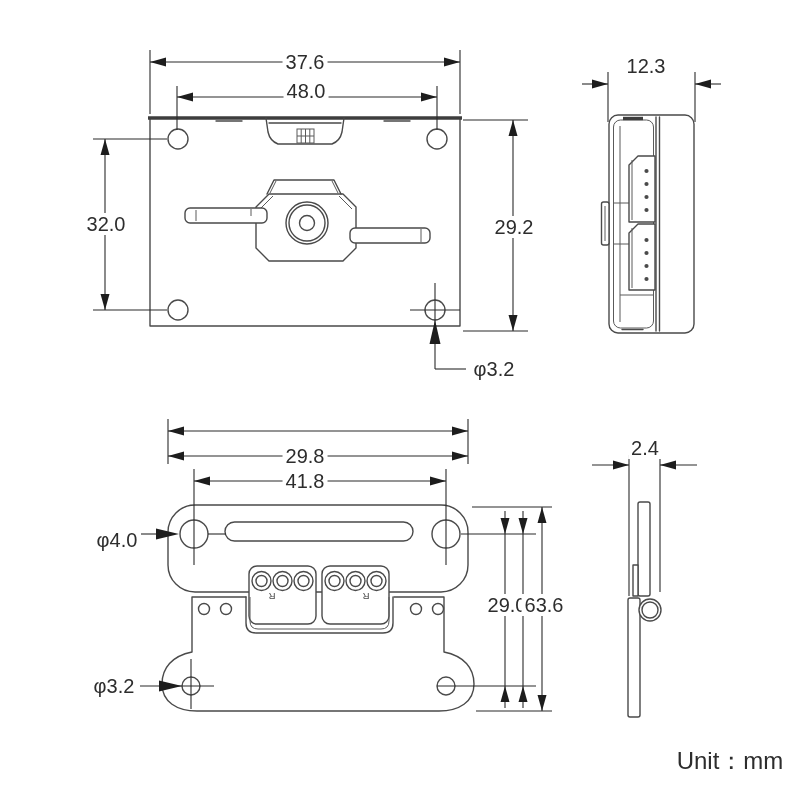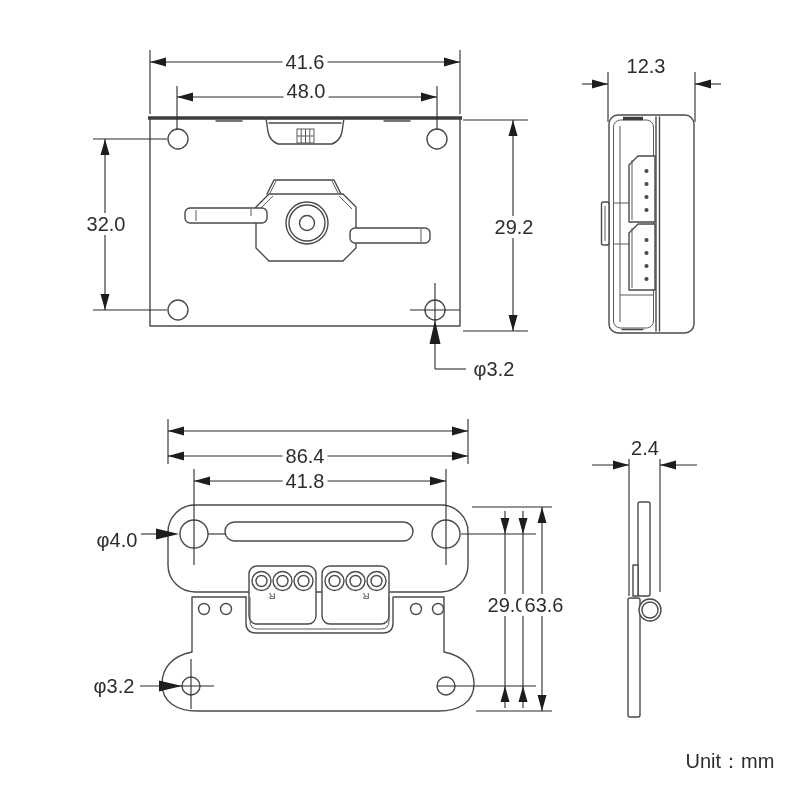--- a/index.html
+++ b/index.html
@@ -9,21 +9,21 @@
   .part   {stroke:#4a4a4a;fill:none;stroke-width:1.4;stroke-linejoin:round;stroke-linecap:round;}
   .partw  {stroke:#4a4a4a;fill:#ffffff;stroke-width:1.4;stroke-linejoin:round;}
   .thin   {stroke:#5a5a5a;fill:none;stroke-width:1;}
   .thick  {stroke:#3d3d3d;fill:none;stroke-width:3.4;}
   .dim    {stroke:#2b2b2b;fill:none;stroke-width:1.1;}
   .arr    {fill:#1d1d1d;stroke:none;}
   .dot    {fill:#4a4a4a;stroke:none;}
   .rmark  {font:9.5px "Liberation Sans",sans-serif;fill:#4a4a4a;text-anchor:middle;}
   .dim-label{position:absolute;font-size:20px;color:#2d2d2d;background:#fff;
              padding:0 3px;transform:translate(-50%,-50%);white-space:nowrap;line-height:1.1;}
-  .unit-label{position:absolute;font-size:20px;color:#2d2d2d;
+  .unit-label{position:absolute;font-size:24px;color:#2d2d2d;
               transform:translate(-50%,-50%);white-space:nowrap;}
 </style>
 </head>
 <body>
 
 <div id="canvas">
 
 <svg id="drawing" width="800" height="800" viewBox="0 0 800 800">
 
   <g>
@@ -250,27 +250,27 @@
       <line x1="629" y1="455" x2="629" y2="596"></line>
       <line x1="660" y1="455" x2="660" y2="592"></line>
       <line x1="592" y1="465" x2="629" y2="465"></line>
       <line x1="660" y1="465" x2="697" y2="465"></line>
       <polygon class="arr" points="629,465 613,460.5 613,469.5"></polygon>
       <polygon class="arr" points="660,465 676,460.5 676,469.5"></polygon>
     </g>
   </g>
 </svg>
 
-<div class="dim-label" style="left:305px;top:62px">41.6</div>
+<div class="dim-label" style="left:305px;top:62px">37.6</div>
 <div class="dim-label" style="left:306px;top:91px">48.0</div>
 <div class="dim-label" style="left:106px;top:224px">32.0</div>
 <div class="dim-label" style="left:514px;top:227px">29.2</div>
 <div class="dim-label" style="left:494px;top:369px">φ3.2</div>
 <div class="dim-label" style="left:646px;top:66px">12.3</div>
-<div class="dim-label" style="left:305px;top:456px">86.4</div>
+<div class="dim-label" style="left:305px;top:456px">29.8</div>
 <div class="dim-label" style="left:305px;top:481px">41.8</div>
 <div class="dim-label" style="left:117px;top:540px">φ4.0</div>
 <div class="dim-label" style="left:114px;top:686px">φ3.2</div>
 <div class="dim-label" style="left:507px;top:605px">29.0</div>
 <div class="dim-label" style="left:544px;top:605px">63.6</div>
 <div class="dim-label" style="left:645px;top:448px">2.4</div>
 <div class="unit-label" style="left:730px;top:761px">Unit：mm</div>
 
 </div>
 

